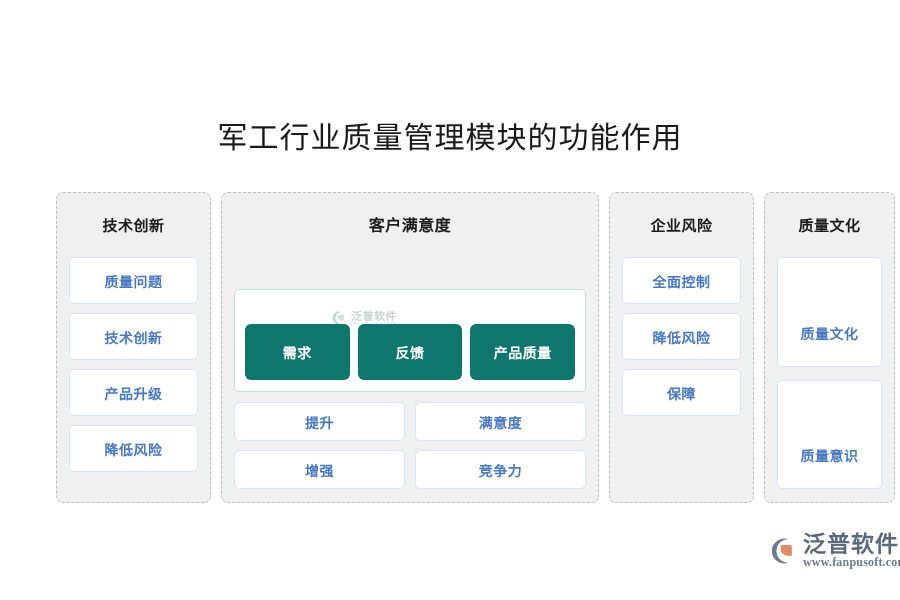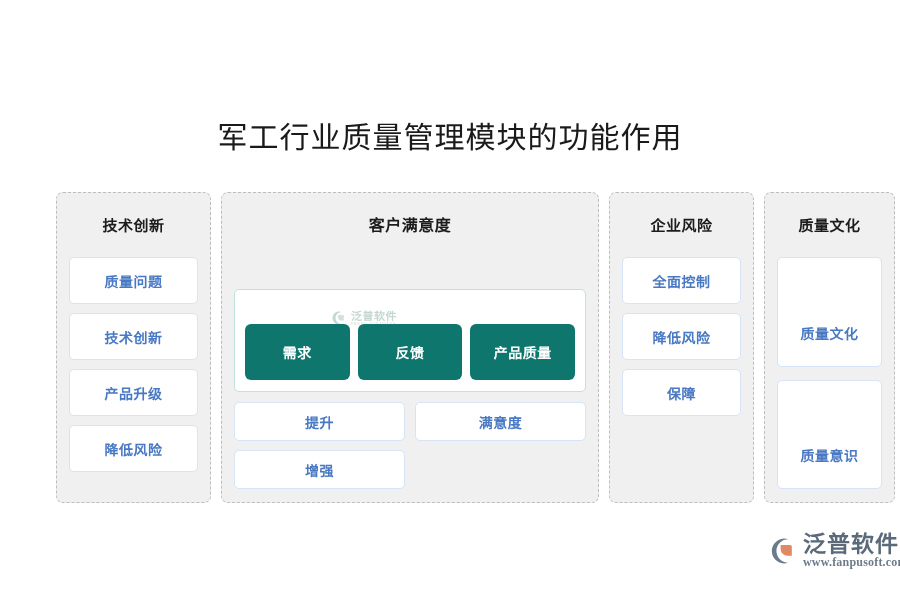--- a/index.html
+++ b/index.html
@@ -286,20 +286,21 @@
               <span class="wm-cn">泛普软件</span>
               <span class="wm-en">FANPU SOFTWARE</span>
             </span>
           </div>
         </div>
 
         <div class="grid-2x2">
           <div class="card">提升</div>
           <div class="card">满意度</div>
           <div class="card">增强</div>
+          <div class="card">竞争力</div>
         </div>
 
       </div>
     </div>
 
     <div class="column col-risk">
       <div class="column-title">企业风险</div>
       <div class="card-list">
         <div class="card">全面控制</div>
         <div class="card">降低风险</div>

